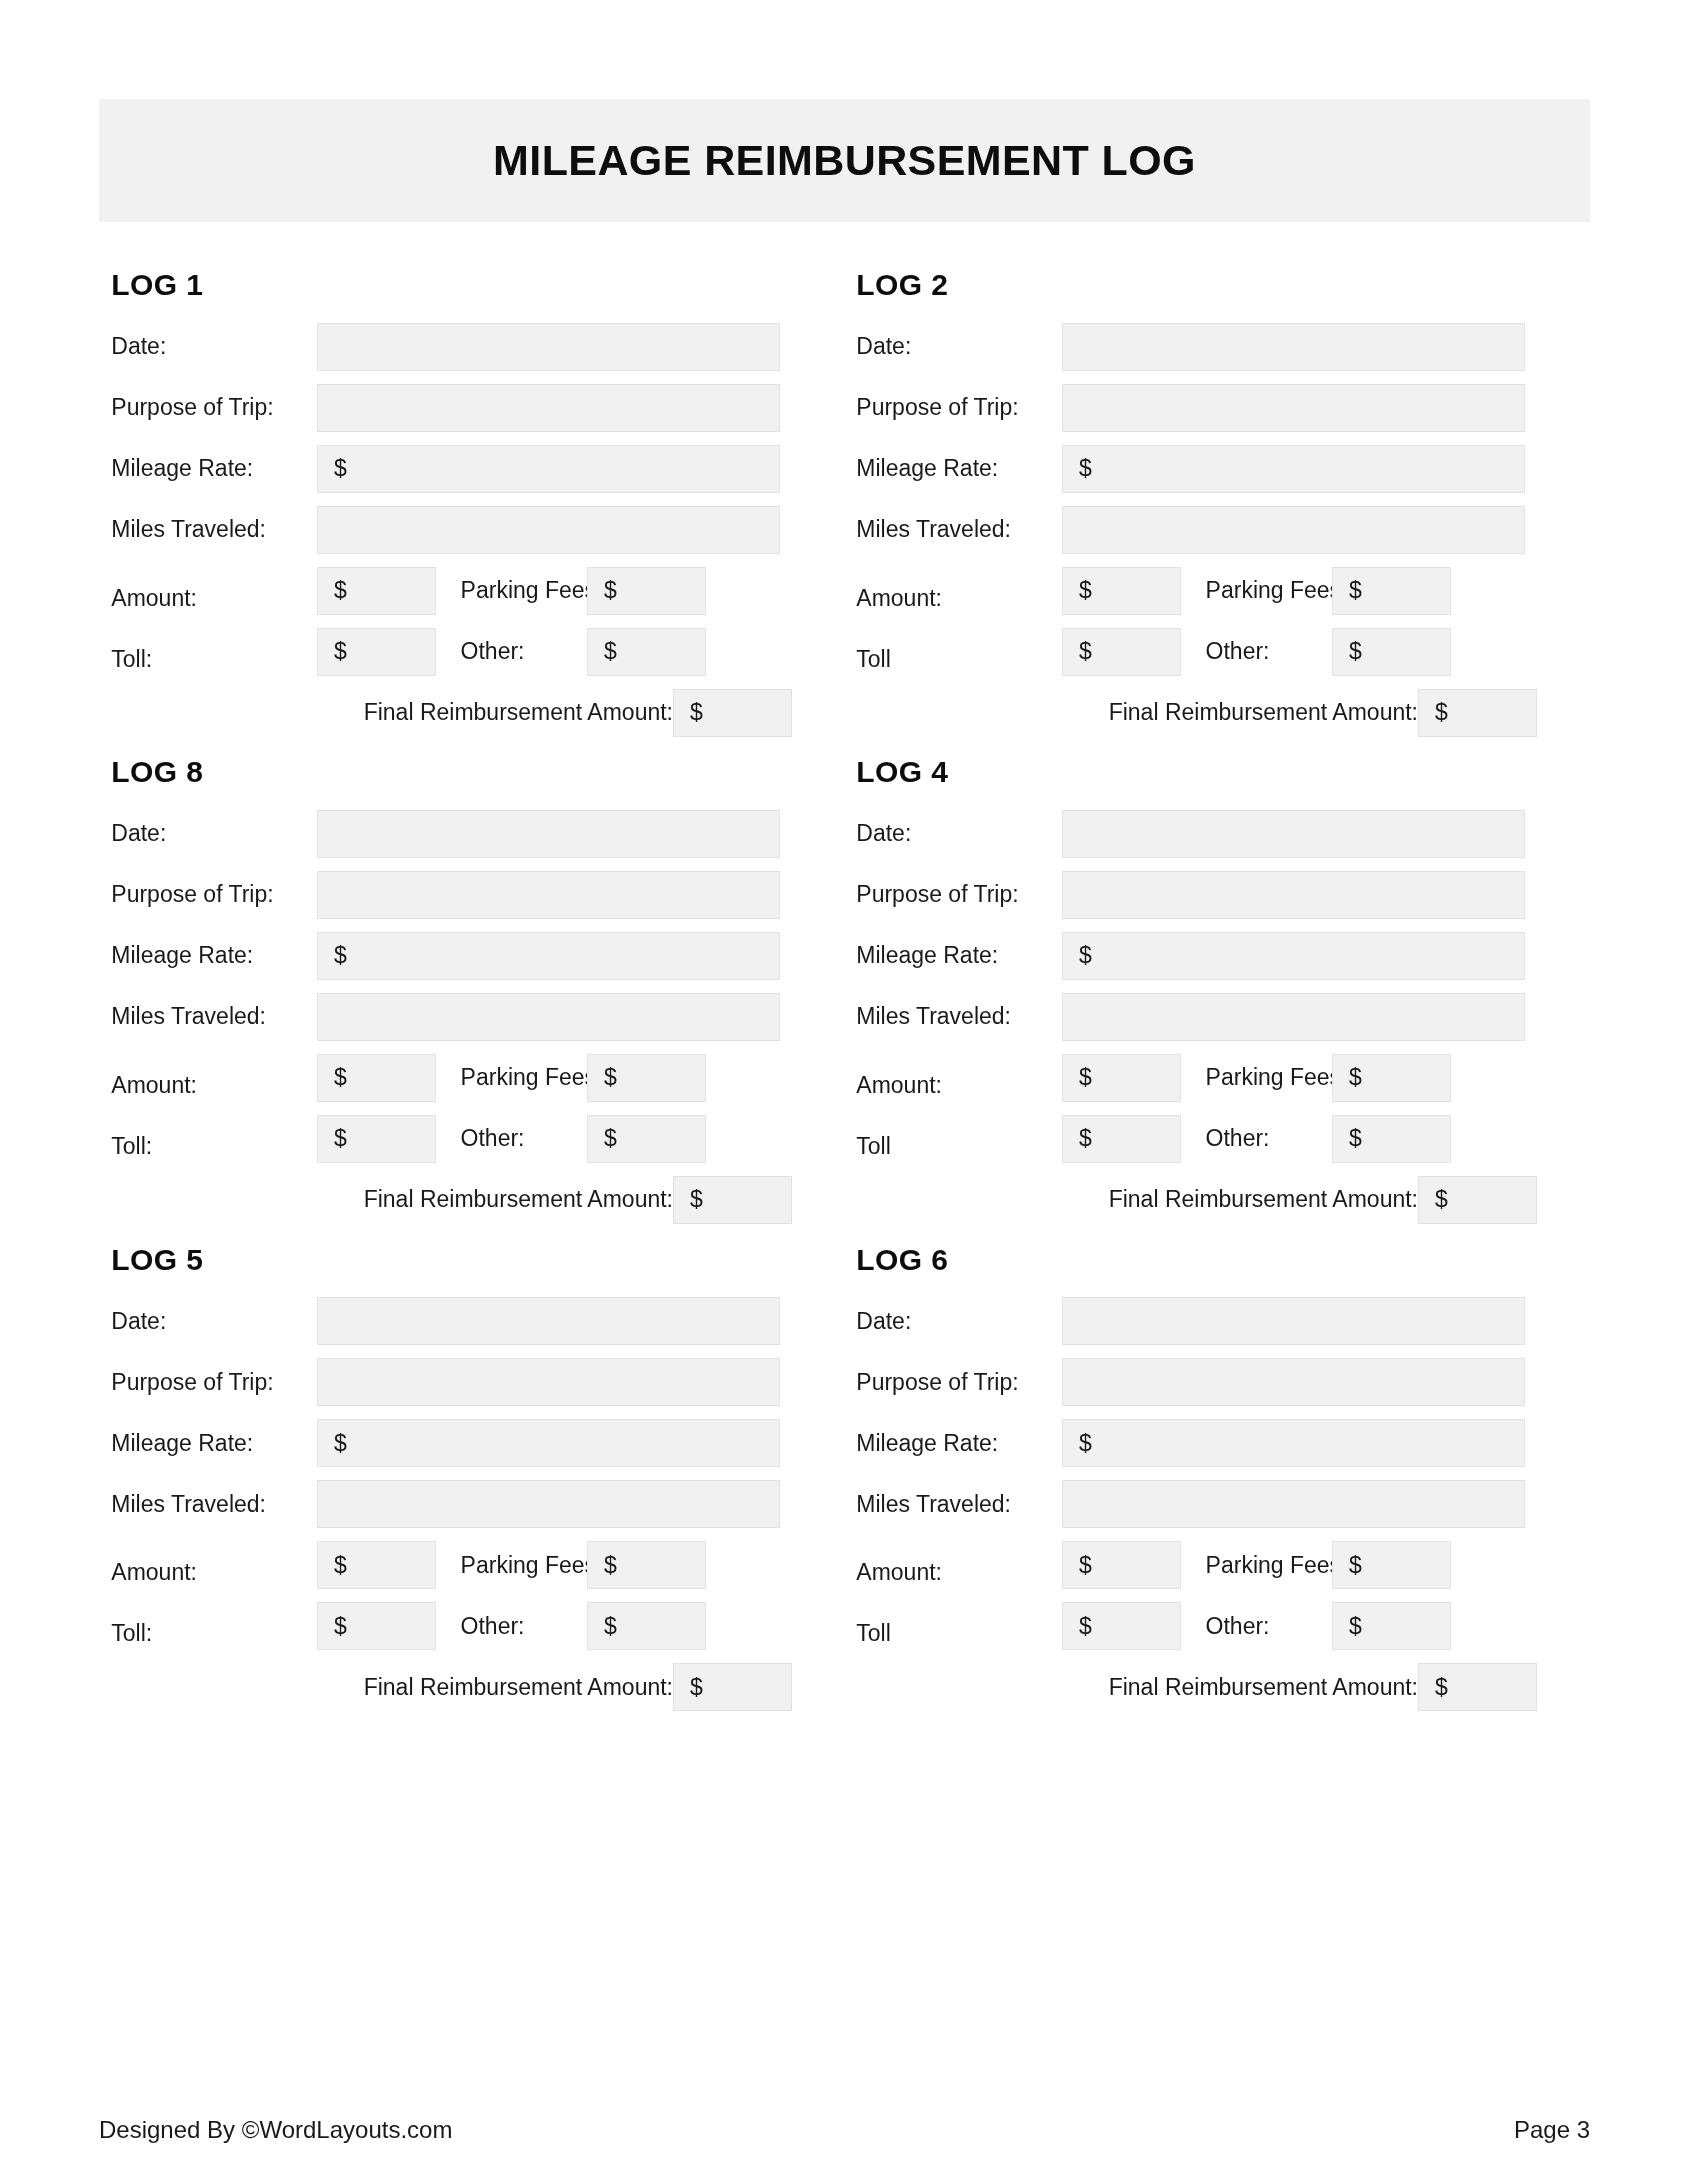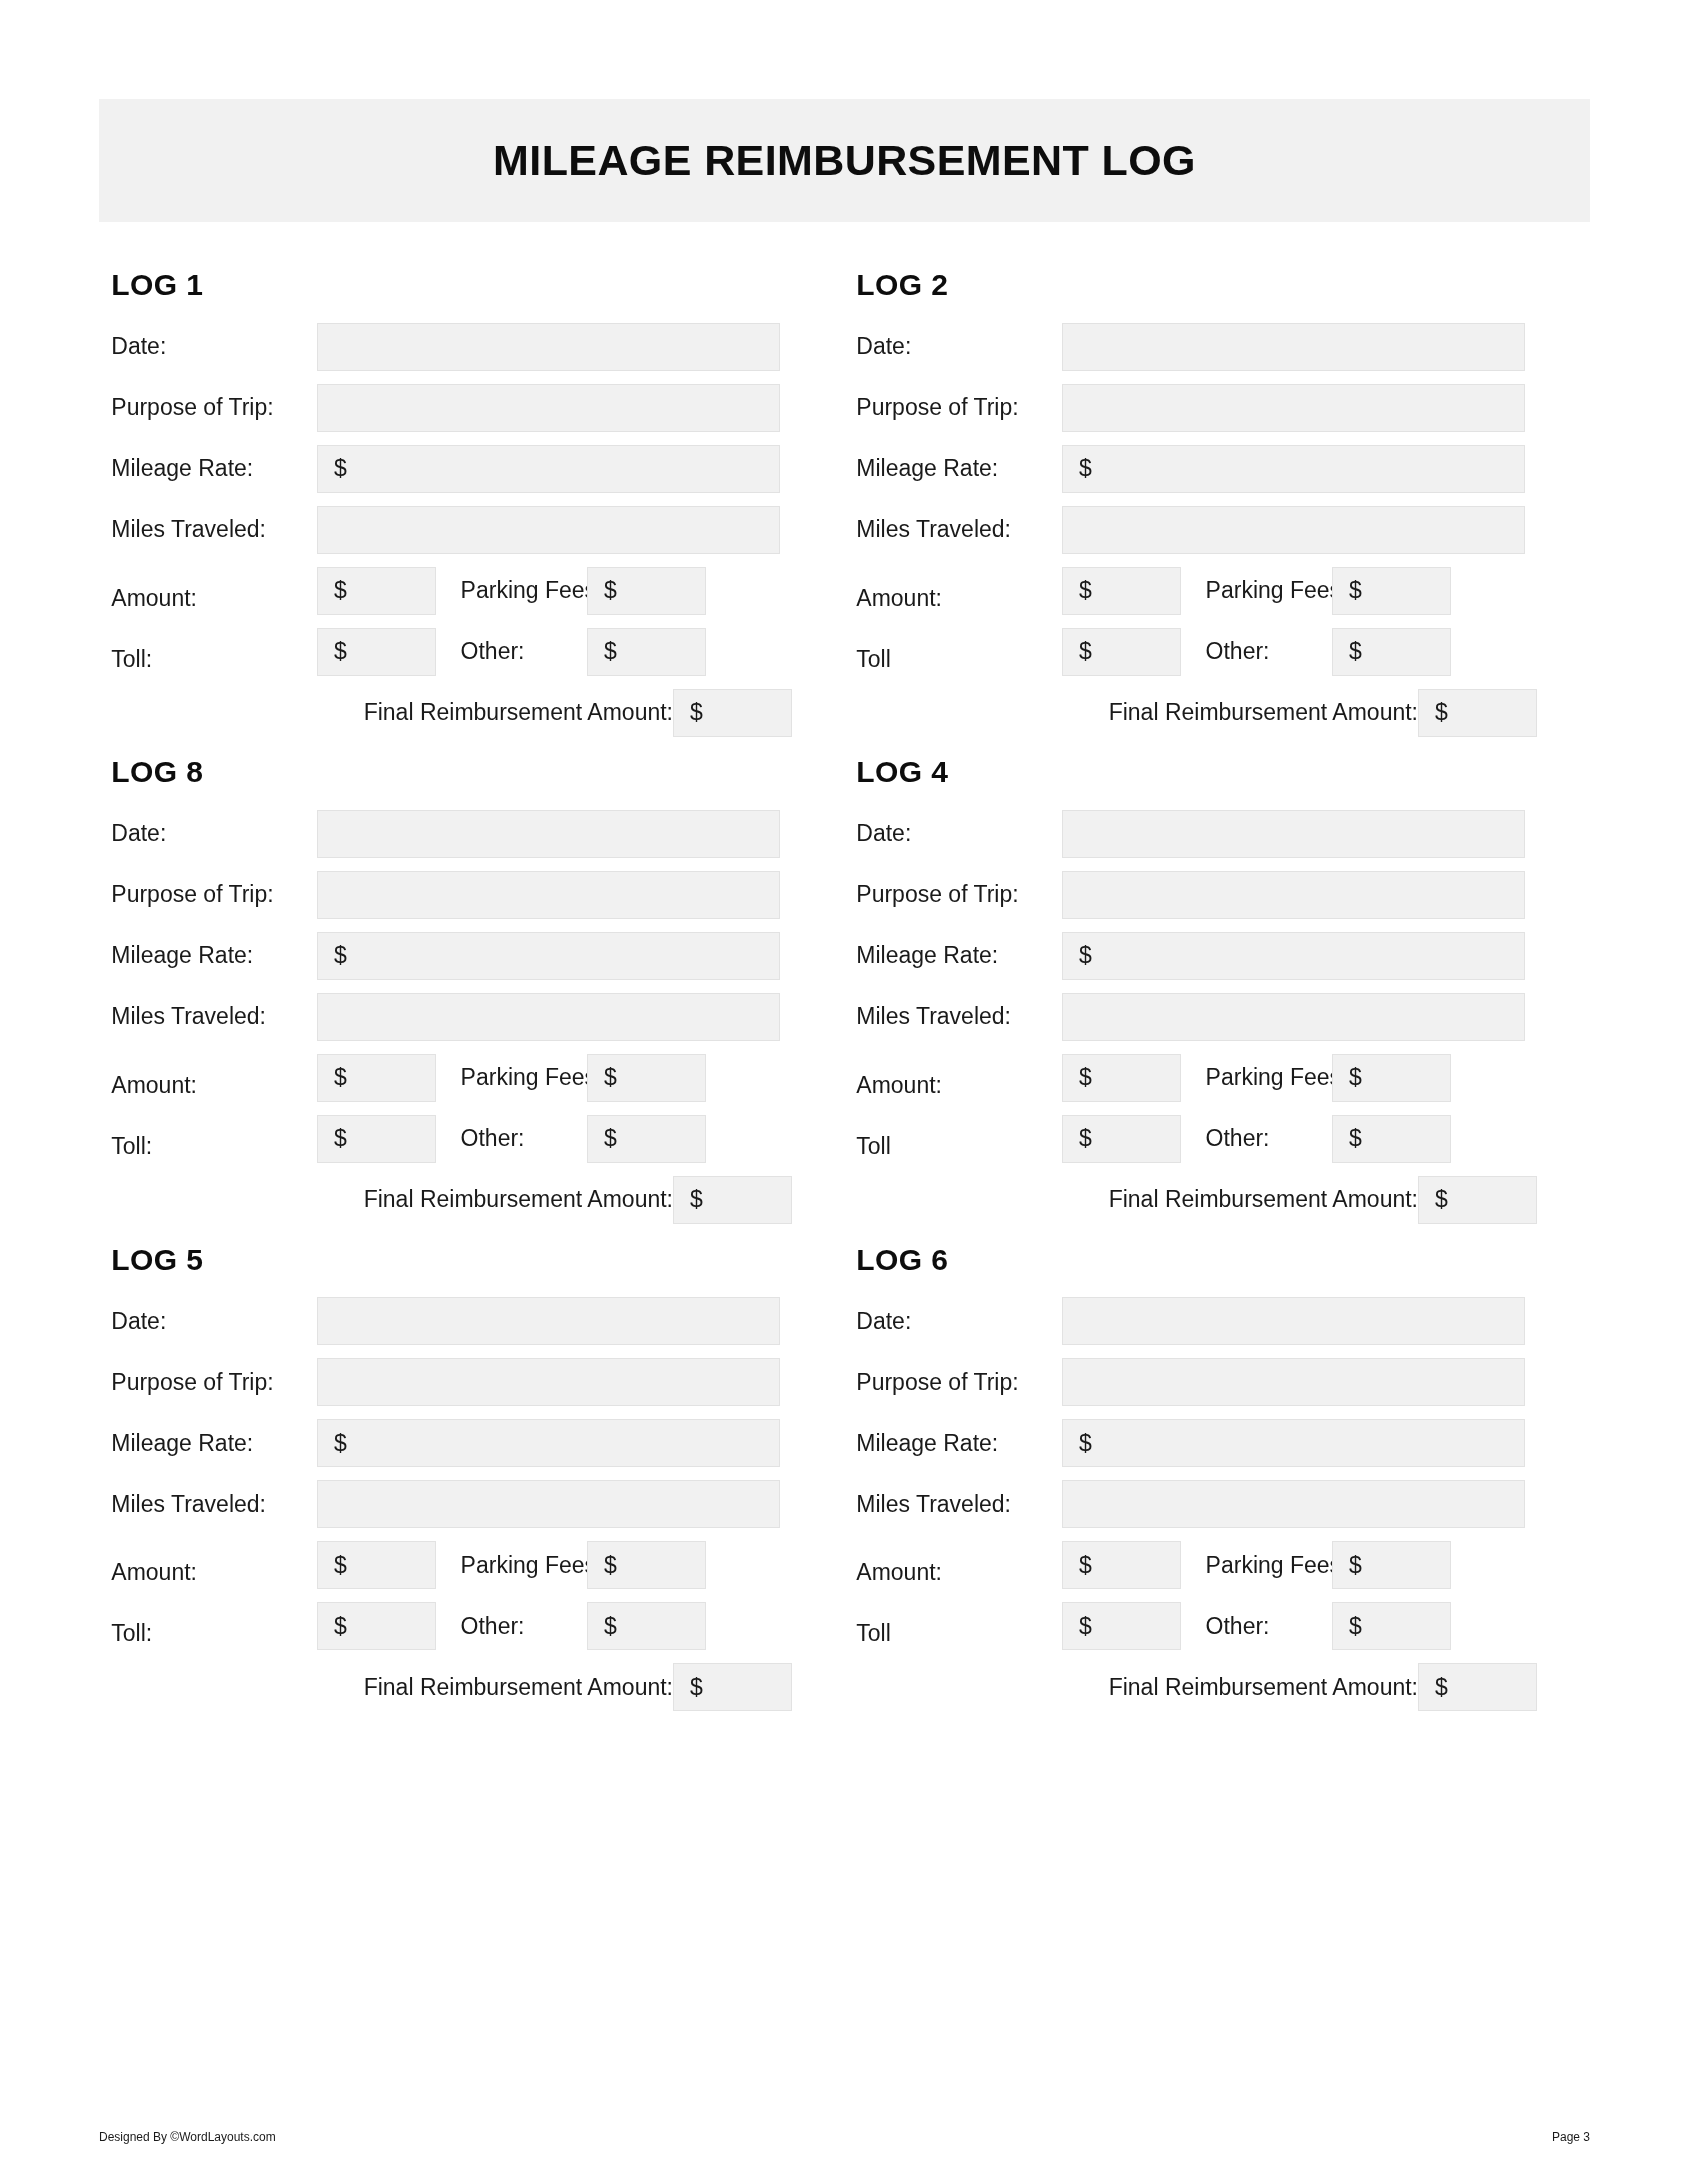--- a/index.html
+++ b/index.html
@@ -156,21 +156,21 @@
 
   
   .footer {
     position: absolute;
     left: 99px;
     bottom: 37px;
     width: 1491px;
     display: flex;
     align-items: center;
     justify-content: space-between;
-    font-size: 12px;
+    font-size: 24px;
     color: #1a1a1a;
   }
 
   .footer-left, .footer-right { white-space: nowrap; }
 </style>
 </head>
 <body>
 
 <div class="page">
 

